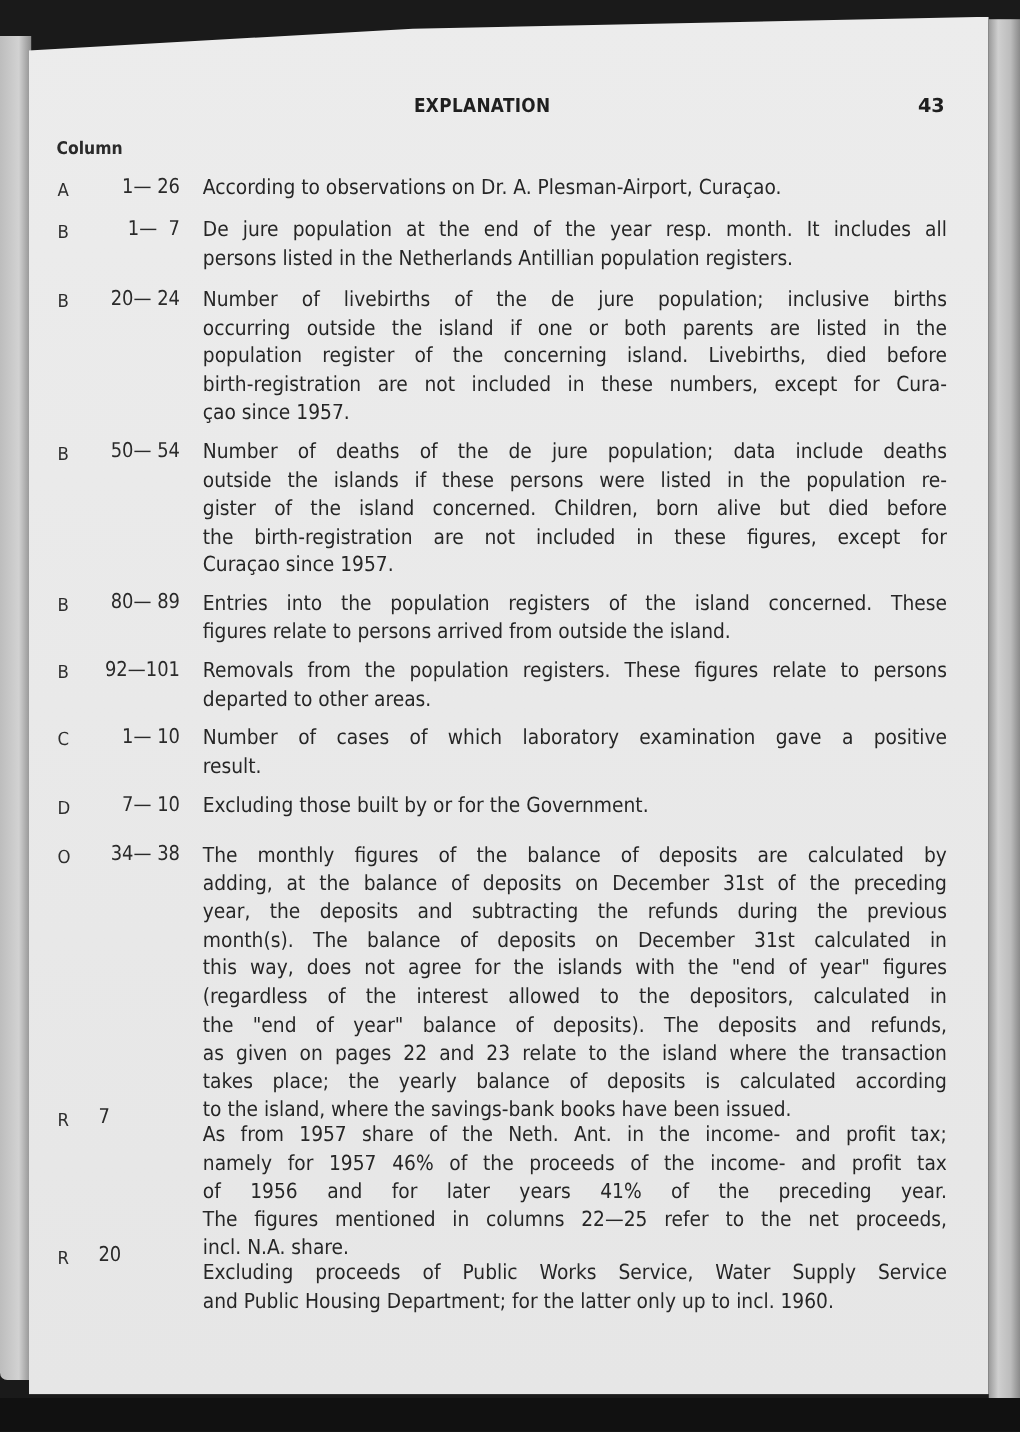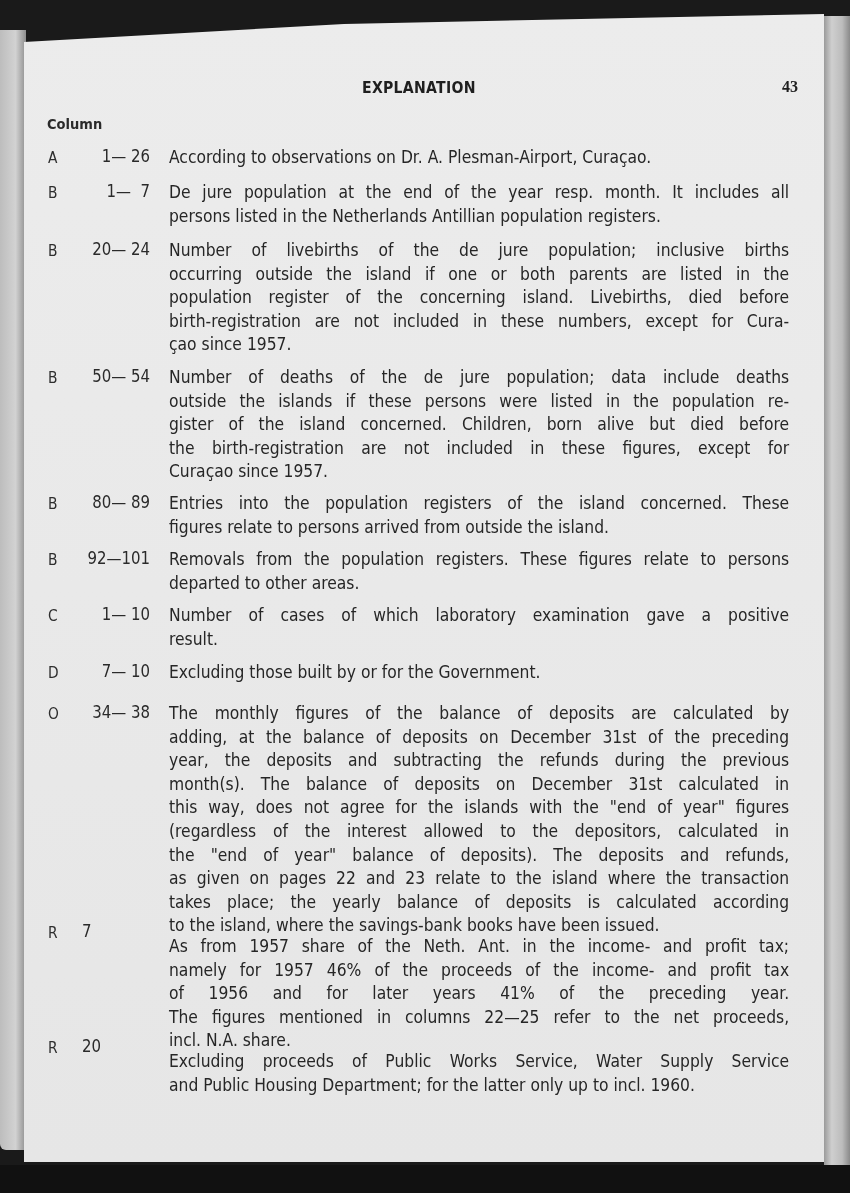--- a/index.html
+++ b/index.html
@@ -20,28 +20,28 @@
     clip-path: polygon(0 28px, 40% 10px, 100% 0, 100% 100%, 0 100%);
   }
   .right-edge {
     position: absolute; left: 824px; top: 16px; width: 26px; height: 1162px;
     background: linear-gradient(90deg, #9a9a9a 0%, #cfcfcf 30%, #bcbcbc 70%, #8a8a8a 100%);
   }
   .bottom-shadow {
     position: absolute; left: 0; top: 1165px; width: 850px; height: 28px; background: #111;
   }
   .header {
-    position: absolute; top: 78px; left: 33px; width: 800px; height: 24px;
+    position: absolute; top: 78px; left: 16px; width: 800px; height: 24px;
   }
   .page-title {
     position: absolute; left: 329px; top: 0; font-size: 16px; font-weight: bold;
     letter-spacing: 0.3px; color: #1f1f1f; transform: scaleX(0.88); transform-origin: left;
   }
   .page-number {
-    position: absolute; left: 749px; top: 0; font-size: 16px; font-weight: bold; color: #1f1f1f; font-family: Liberation Serif, serif;
+    position: absolute; left: 749px; top: 0; font-size: 16px; font-weight: bold; color: #1f1f1f;
   }
   .column-heading {
     position: absolute; left: 47px; top: 116px; font-size: 14.5px; font-weight: bold;
     color: #2a2a2a; transform: scaleX(0.9); transform-origin: left;
   }
   .entries { position: absolute; left: 0; top: 0; width: 850px; }
   .entry { position: absolute; left: 0; width: 850px; }
   .entry-code {
     position: absolute; left: 48px; font-size: 15px; color: #2e2e2e;
     white-space: pre; transform: scaleX(0.92); transform-origin: left;

